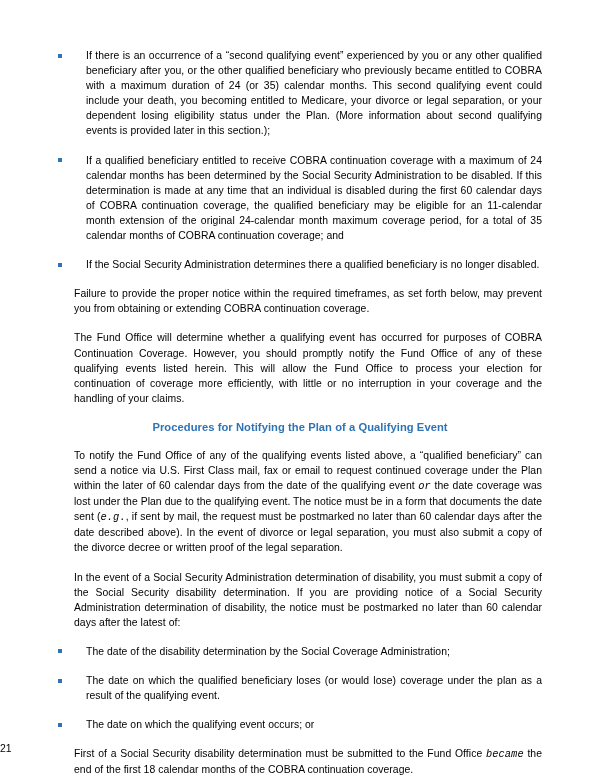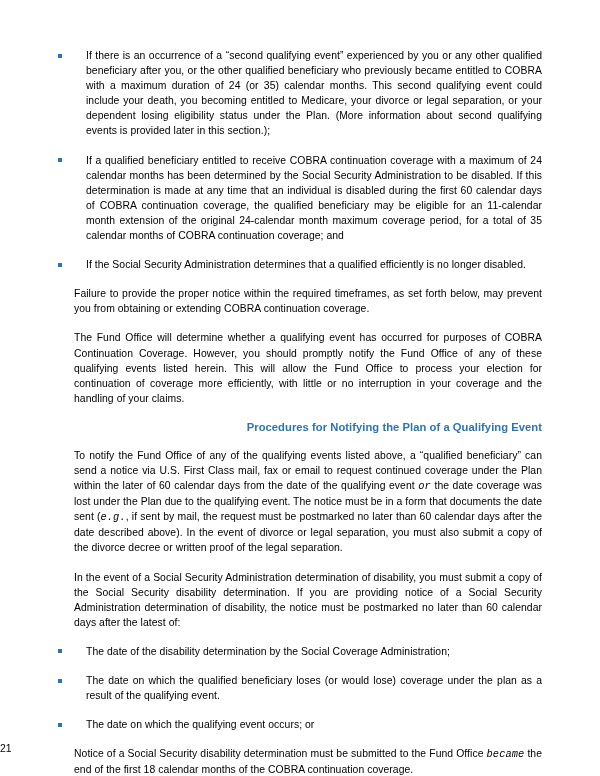--- a/index.html
+++ b/index.html
@@ -39,21 +39,21 @@
     color: #000000;
   }
   p.body-text:last-child { margin-bottom: 0; }
 
   h2.section-heading {
     margin: 4px 0 13px 0;
     font-size: 11.2px;
     line-height: 15px;
     font-weight: bold;
     color: #2E74B5;
-    text-align: right;
+    text-align: center;
     letter-spacing: 0.005em;
   }
 
   ul.bullets {
     list-style: none;
     margin: 0 0 0 0;
     padding: 0;
   }
   ul.bullets.tight { margin-bottom: 14px; }
   ul.bullets li {
@@ -103,21 +103,21 @@
       <li>
         <span class="bullet-marker"></span>
         <span class="li-text">If there is an occurrence of a “second qualifying event” experienced by you or any other qualified beneficiary after you, or the other qualified beneficiary who previously became entitled to COBRA with a maximum duration of 24 (or 35) calendar months. This second qualifying event could include your death, you becoming entitled to Medicare, your divorce or legal separation, or your dependent losing eligibility status under the Plan. (More information about second qualifying events is provided later in this section.);</span>
       </li>
       <li>
         <span class="bullet-marker"></span>
         <span class="li-text">If a qualified beneficiary entitled to receive COBRA continuation coverage with a maximum of 24 calendar months has been determined by the Social Security Administration to be disabled. If this determination is made at any time that an individual is disabled during the first 60 calendar days of COBRA continuation coverage, the qualified beneficiary may be eligible for an 11-calendar month extension of the original 24-calendar month maximum coverage period, for a total of 35 calendar months of COBRA continuation coverage; and</span>
       </li>
       <li>
         <span class="bullet-marker"></span>
-        <span class="li-text">If the Social Security Administration determines that a qualified efficiently is no longer disabled.</span>
+        <span class="li-text">If the Social Security Administration determines there a qualified beneficiary is no longer disabled.</span>
       </li>
     </ul>
 
     <p class="body-text">Failure to provide the proper notice within the required timeframes, as set forth below, may prevent you from obtaining or extending COBRA continuation coverage.</p>
 
     <p class="body-text">The Fund Office will determine whether a qualifying event has occurred for purposes of COBRA Continuation Coverage. However, you should promptly notify the Fund Office of any of these qualifying events listed herein. This will allow the Fund Office to process your election for continuation of coverage more efficiently, with little or no interruption in your coverage and the handling of your claims.</p>
 
     <h2 class="section-heading">Procedures for Notifying the Plan of a Qualifying Event</h2>
 
     <p class="body-text"><span>To notify the Fund Office of any of the qualifying events listed above, a “qualified beneficiary” can send a notice via U.S. First Class mail, fax or email to request continued coverage under the Plan within the later of 60 calendar days from the date of the qualifying event </span><span class="italic">or</span><span> the date coverage was lost under the Plan due to the qualifying event. The notice must be in a form that documents the date sent (</span><span class="italic">e.g.</span><span>, if sent by mail, the request must be postmarked no later than 60 calendar days after the date described above). In the event of divorce or legal separation, you must also submit a copy of the divorce decree or written proof of the legal separation.</span></p>
@@ -132,20 +132,20 @@
       <li>
         <span class="bullet-marker"></span>
         <span class="li-text">The date on which the qualified beneficiary loses (or would lose) coverage under the plan as a result of the qualifying event.</span>
       </li>
       <li>
         <span class="bullet-marker"></span>
         <span class="li-text">The date on which the qualifying event occurs; or</span>
       </li>
     </ul>
 
-    <p class="body-text"><span>Notice of a Social Security disability determination must be submitted to the Fund Office </span><span class="italic">became</span><span> the end of the first 18 calendar months of the COBRA continuation coverage.</span></p>
+    <p class="body-text"><span>First of a Social Security disability determination must be submitted to the Fund Office </span><span class="italic">became</span><span> the end of the first 18 calendar months of the COBRA continuation coverage.</span></p>
 
     <p class="body-text">If you are providing notice of a Social Security Administration determination that a qualified beneficiary is no longer disabled, the notice must be postmarked no later than 30 calendar days after the date of</p>
 
   </div>
 
   <div class="page-number">21</div>
 </div>
 
 </body></html>

